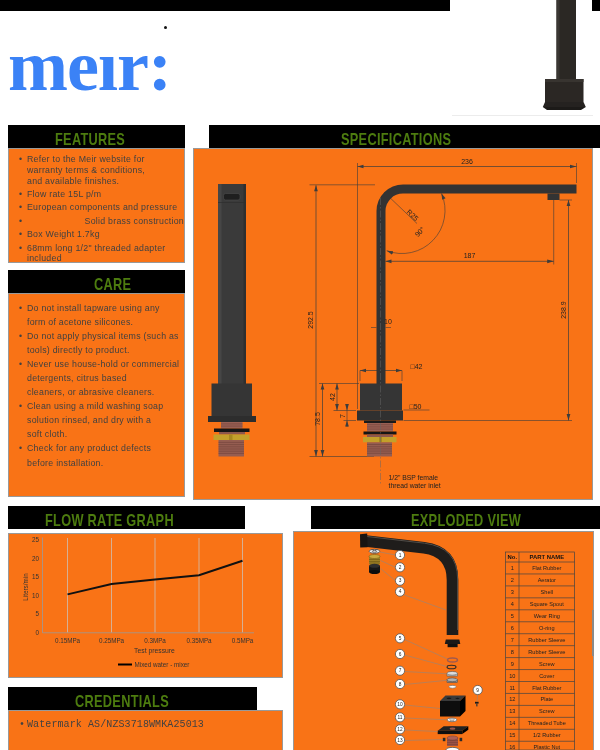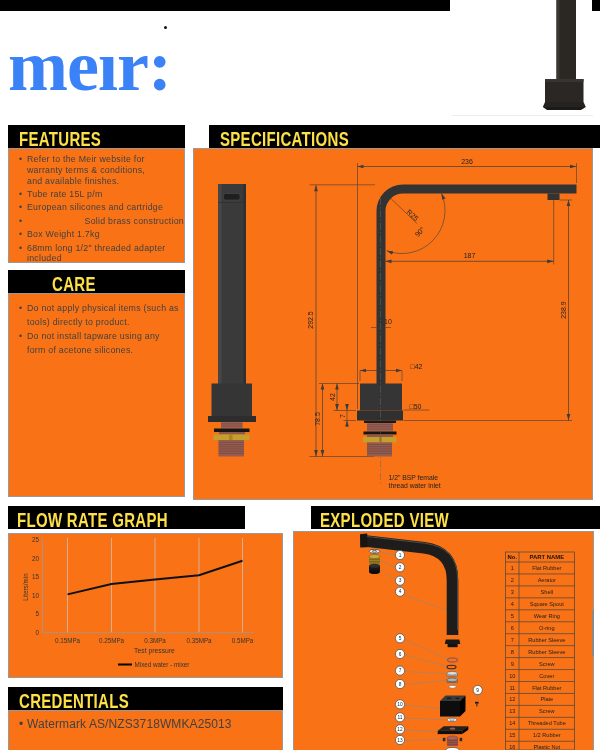--- a/index.html
+++ b/index.html
@@ -1,17 +1,17 @@
 <!DOCTYPE html>
 <html><head>
 <meta charset="utf-8">
 <style>
 html,body{margin:0;padding:0;width:600px;height:750px;background:#fff;overflow:hidden;}
 body{font-family:"Liberation Sans",sans-serif;position:relative;}
-.hdr{position:absolute;background:#000;color:#fde047;font-weight:bold;font-size:20px;height:23px;line-height:29.5px;padding-left:11px;letter-spacing:0.4px;box-sizing:border-box;white-space:nowrap;}
+.hdr{position:absolute;background:#000;color:#4d7c0f;font-weight:bold;font-size:17px;height:23px;line-height:29.5px;padding-left:11px;letter-spacing:0.4px;box-sizing:border-box;white-space:nowrap;text-align:center;}
 .hdr span{display:inline-block;transform:scaleX(0.75);transform-origin:0 50%;}
 .box{position:absolute;border:1px solid #999;box-sizing:border-box;background:#f97316;}
 ul.blt{margin:0;padding:0;list-style:none;color:#414141;}
 ul.blt li{position:relative;padding-left:18px;}
 ul.blt li:before{content:"\2022";position:absolute;left:10px;top:0;}
 </style>
 </head>
 <body>
 
 <div style="position:absolute;left:0;top:0;width:600px;height:11px;background:#000;"></div>
@@ -34,34 +34,37 @@
 </svg>
 </div>
 
 <div style="position:absolute;left:452px;top:115px;width:141px;height:1px;background:#ececec;"></div>
 
 <div class="hdr" style="left:8px;top:125px;width:177px;"><span>FEATURES</span></div>
 
 <div class="box" style="left:8px;top:148px;width:177px;height:115px;">
 <ul class="blt" style="margin:5px 0 0 0;font-size:8.8px;line-height:10.8px;letter-spacing:0.25px;">
 <li style="margin-bottom:2.6px;">Refer to the Meir website for<br>warranty terms &amp; conditions,<br>and available finishes.</li>
-<li style="margin-bottom:2.6px;">Tube rate 15L p/m</li>
-<li style="margin-bottom:2.6px;">European silicones and cartridge</li>
+<li style="margin-bottom:2.6px;">Flow rate 15L p/m</li>
+<li style="margin-bottom:2.6px;">European components and pressure</li>
 <li style="margin-bottom:2.6px;text-align:right;">Solid brass construction</li>
 <li style="margin-bottom:2.6px;">Box Weight 1.7kg</li>
 <li>68mm long 1/2" threaded adapter<br>included</li>
 </ul>
 </div>
 
 <div class="hdr" style="left:8px;top:270px;width:177px;padding-left:44px;"><span>CARE</span></div>
 
 <div class="box" style="left:8px;top:293px;width:177px;height:204px;">
 <ul class="blt" style="margin:7px 0 0 0;font-size:8.8px;line-height:14.05px;letter-spacing:0.25px;">
+<li>Do not install tapware using any<br>form of acetone silicones.</li>
 <li>Do not apply physical items (such as<br>tools) directly to product.</li>
-<li>Do not install tapware using any<br>form of acetone silicones.</li>
+<li>Never use house-hold or commercial<br>detergents, citrus based<br>cleaners, or abrasive cleaners.</li>
+<li>Clean using a mild washing soap<br>solution rinsed, and dry with a<br>soft cloth.</li>
+<li>Check for any product defects<br>before installation.</li>
 </ul>
 </div>
 
 <div class="hdr" style="left:193px;top:125px;width:400px;margin-left:16px;"><span>SPECIFICATIONS</span></div>
 
 <div class="box" style="left:193px;top:148px;width:400px;height:352px;"></div>
 
 <div id="specsvg" style="position:absolute;left:193px;top:148px;width:400px;height:352px;">
 <svg width="400" height="352" xmlns="http://www.w3.org/2000/svg" font-family="Liberation Sans, sans-serif">
 <defs>
@@ -438,19 +441,19 @@
           <text x="252.8" y="205.3">1/2 Rubber</text>
 <text x="218.3" y="217.2">16</text>
           <text x="252.8" y="217.2">Plastic Nut</text>
 </g>
 </g>
 </svg>
 </div>
 
 <div style="position:absolute;left:592px;top:610px;width:2px;height:46px;background:#8a8a8a;"></div>
 
-<div class="hdr" style="left:8px;top:687px;width:275px;"><span>CREDENTIALS</span></div>
+<div class="hdr" style="left:8px;top:687px;width:249px;"><span>CREDENTIALS</span></div>
 
 <div class="box" style="left:8px;top:710px;width:275px;height:40px;border-bottom:none;">
-<ul class="blt" style="margin:8px 0 0 0;font-size:12px;line-height:11px;letter-spacing:0.1px;">
+<ul class="blt" style="margin:8px 0 0 0;font-size:10px;line-height:11px;letter-spacing:0.1px;font-family:Liberation Mono, monospace;">
 <li>Watermark AS/NZS3718WMKA25013</li>
 </ul>
 </div>
 
 </body></html>

